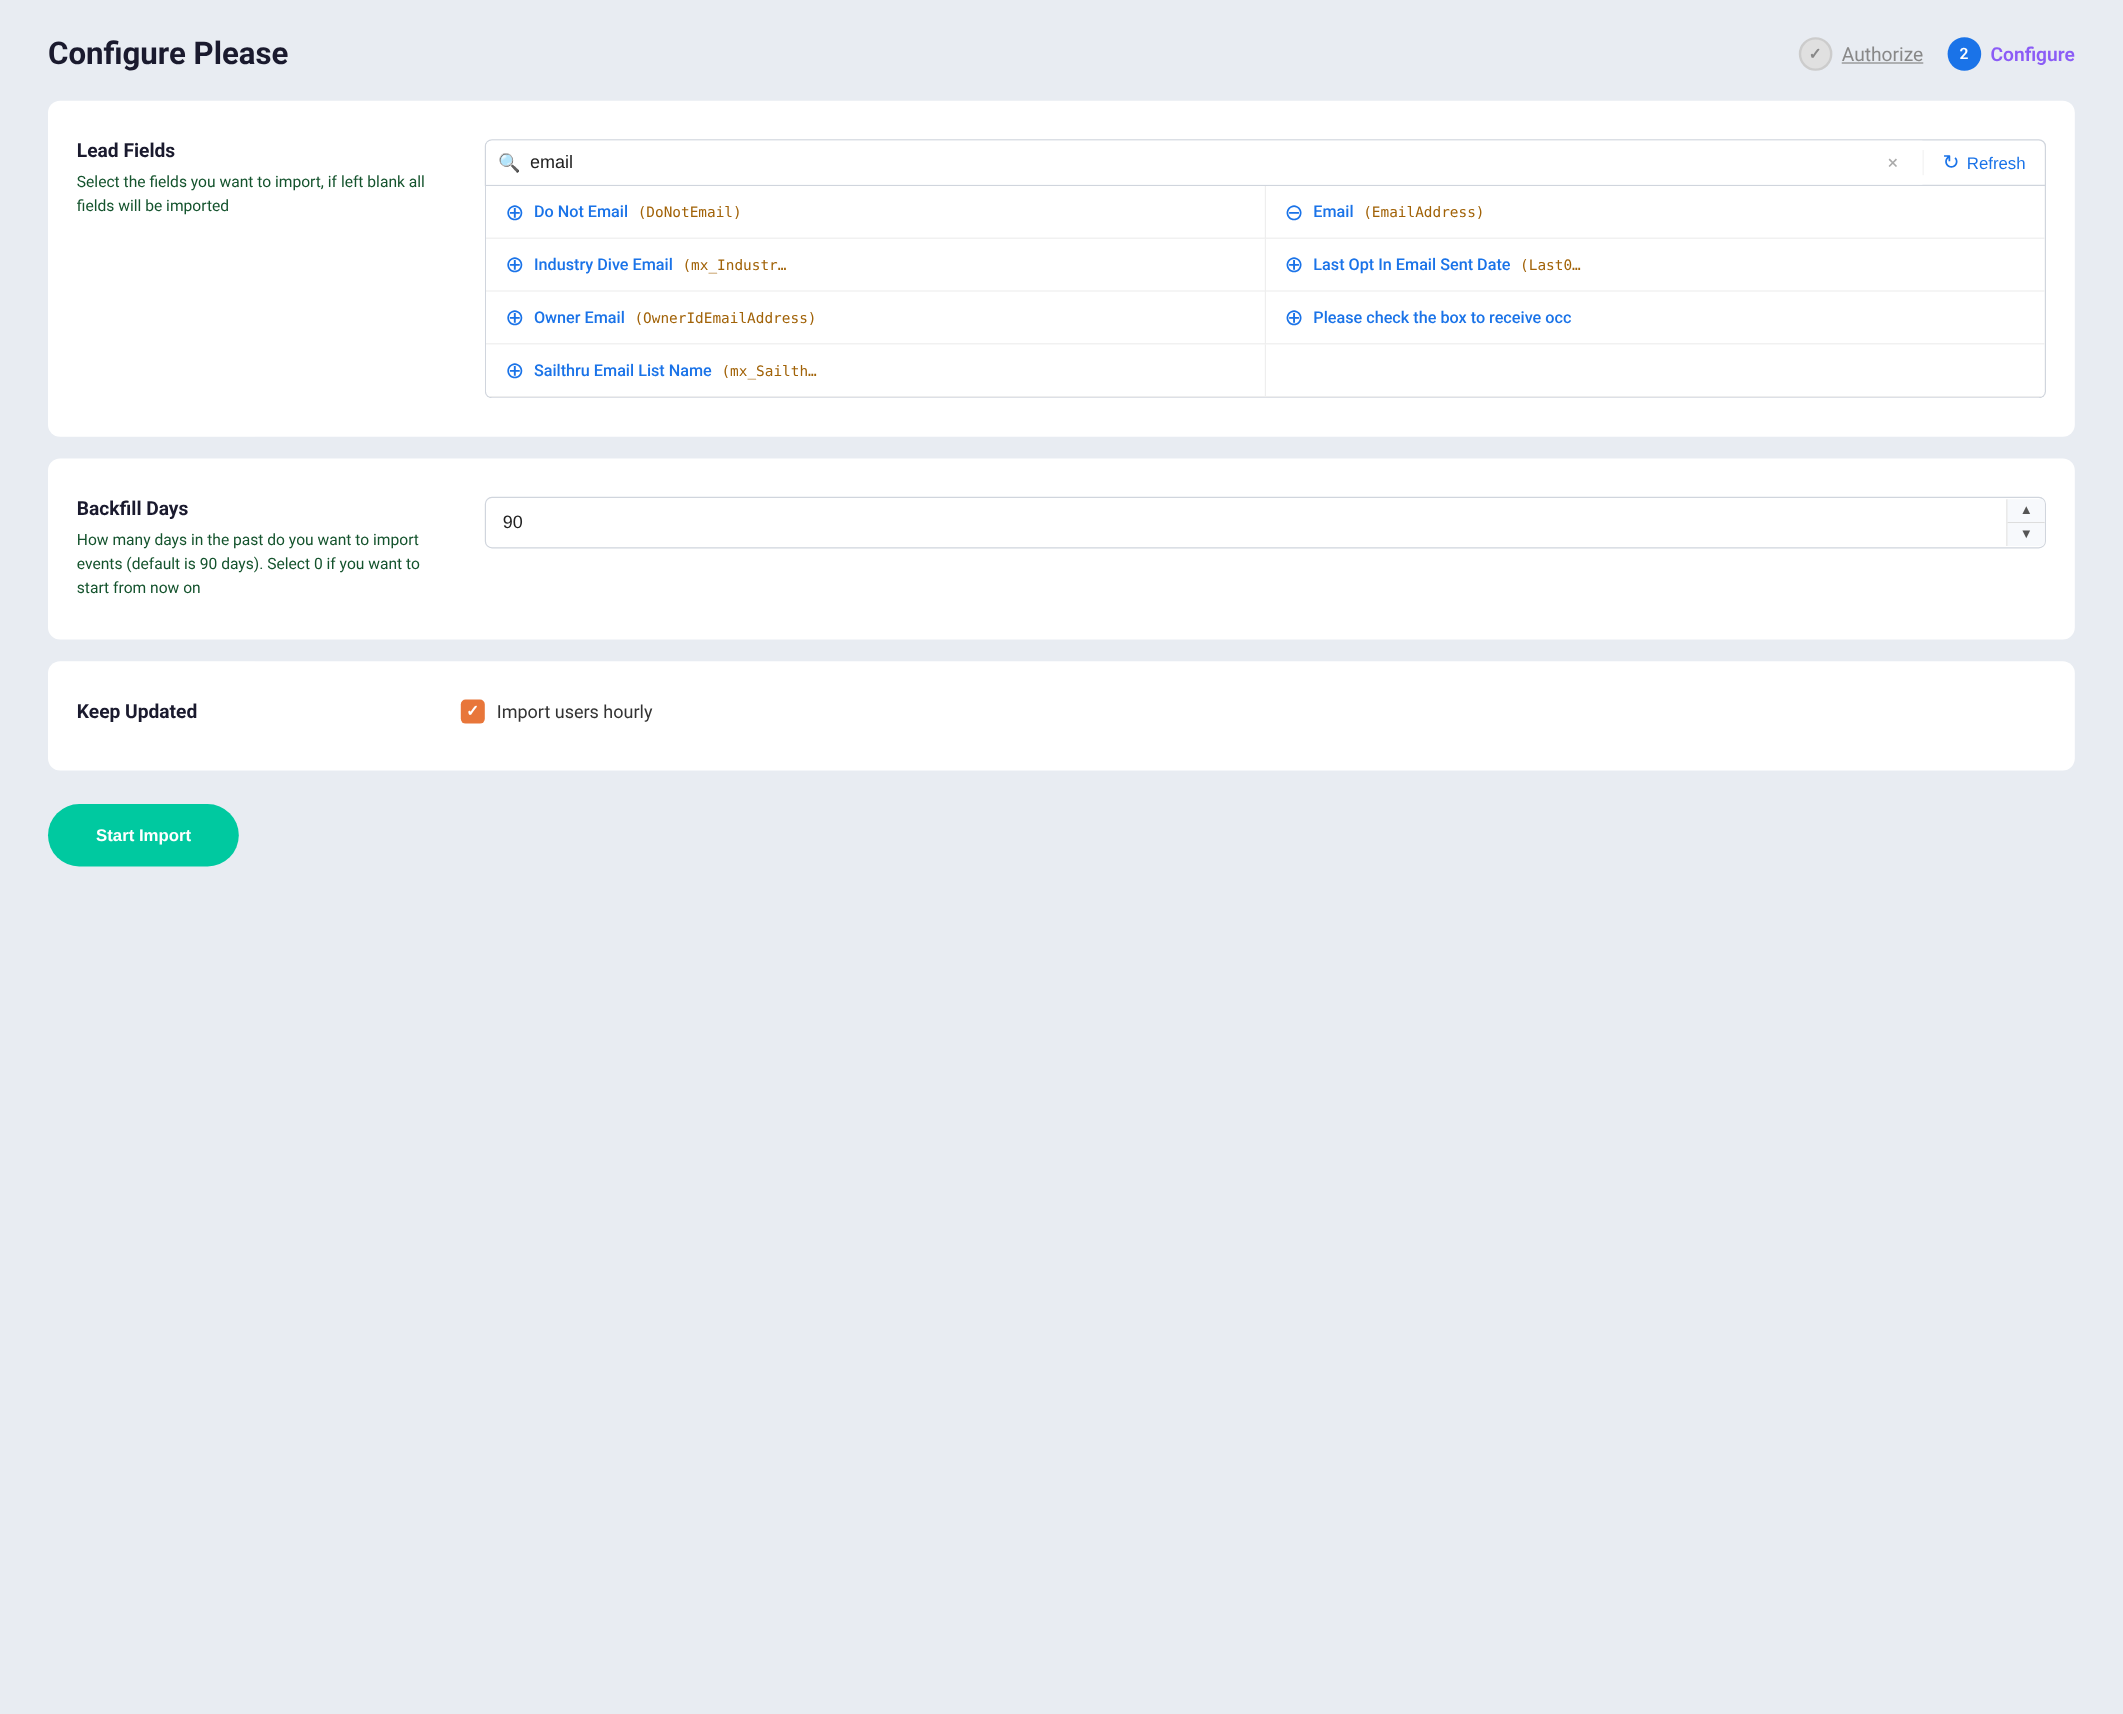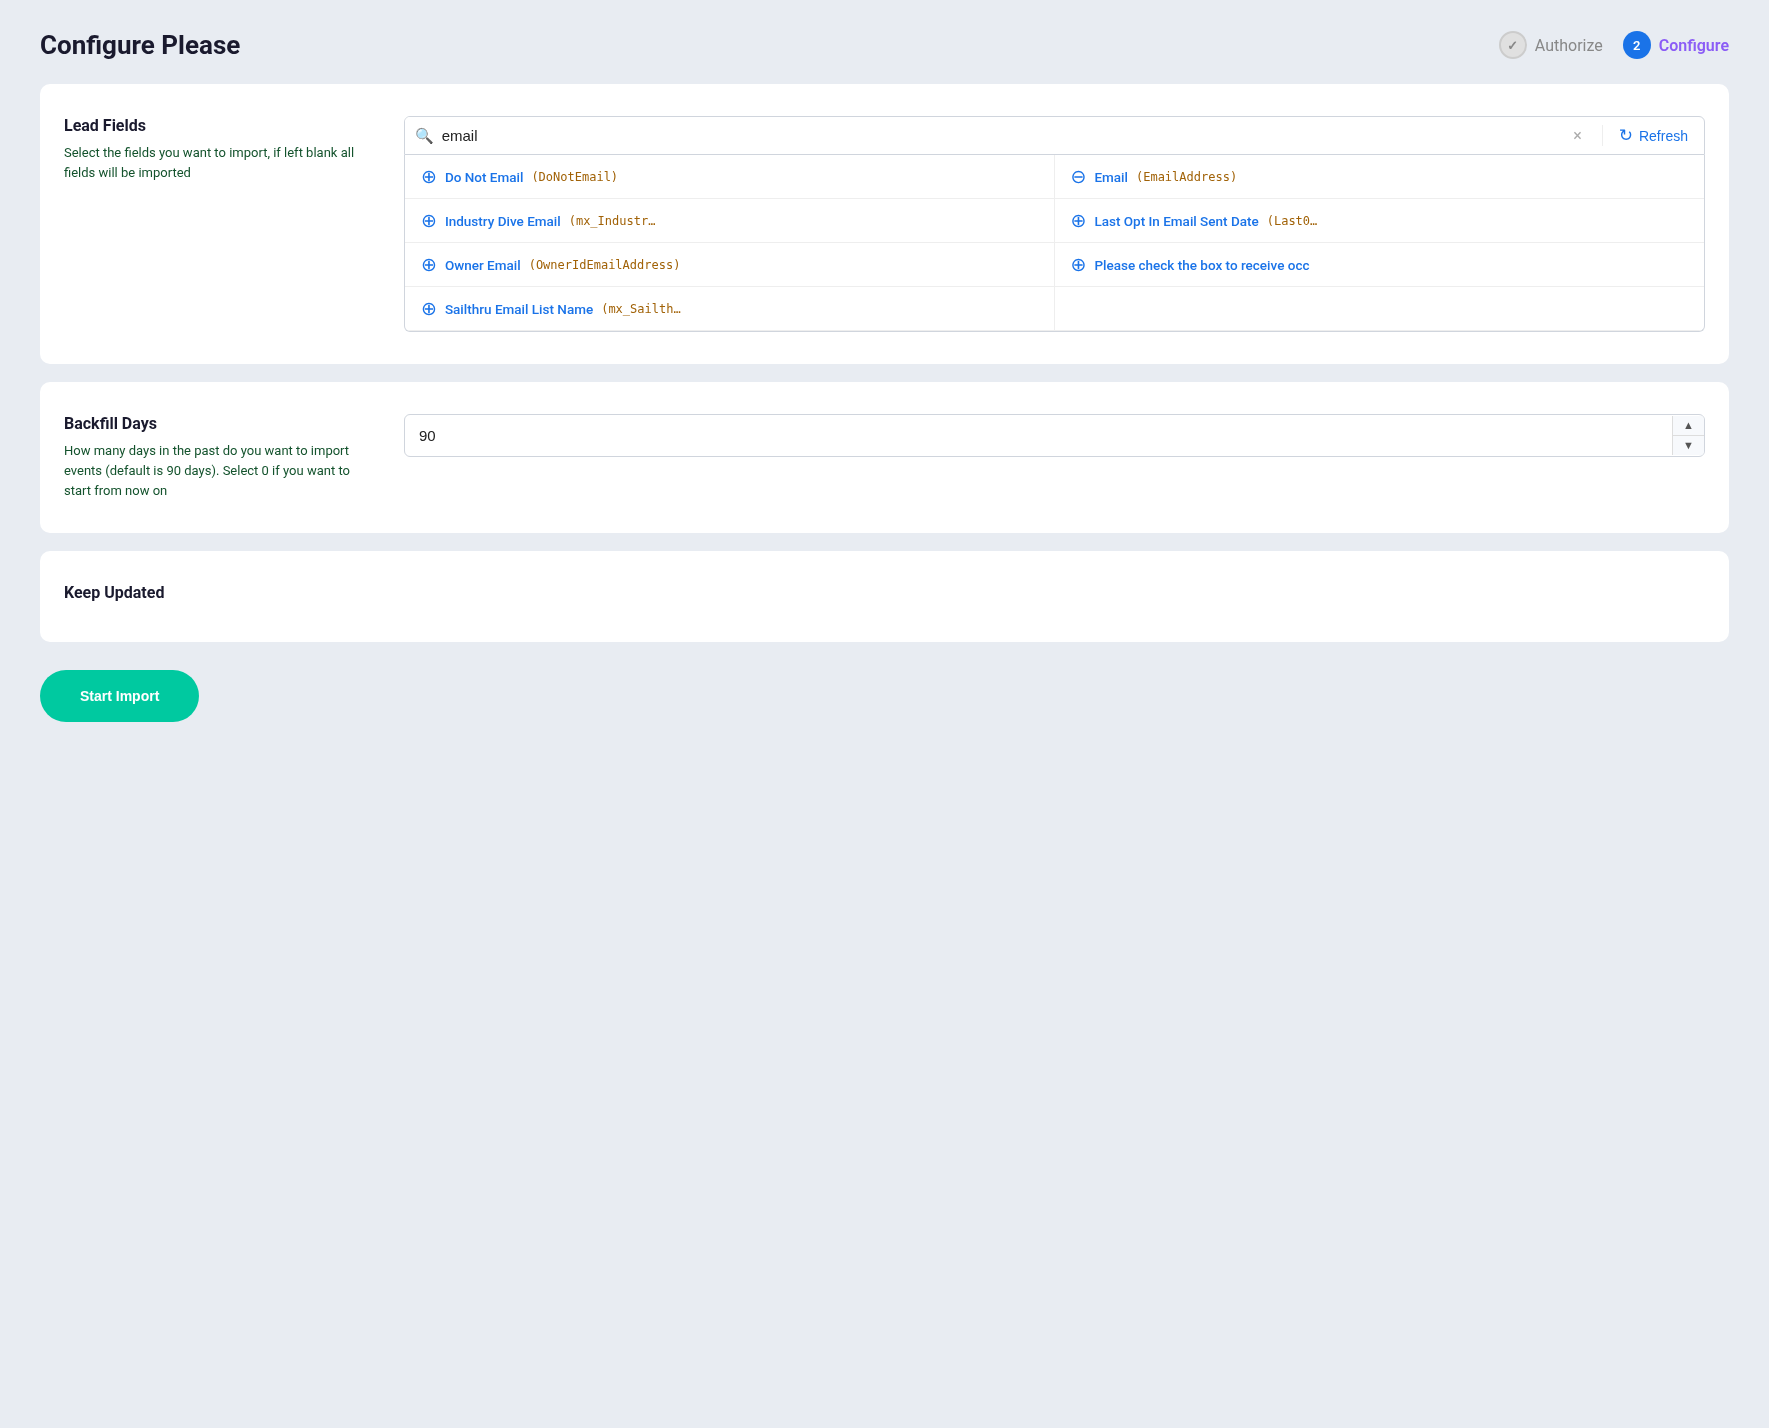--- a/index.html
+++ b/index.html
@@ -49,20 +49,21 @@
 
     .step-authorize .step-icon {
       background: #e0e0e0;
       color: #888;
       border: 2px solid #ccc;
     }
 
     .step-authorize .step-label {
       color: #888;
       font-weight: 400;
+      text-decoration: underline;
     }
 
     .step-authorize .step-icon::after {
       content: '✓';
     }
 
     .step-configure .step-icon {
       background: #1a73e8;
       color: #fff;
     }
@@ -431,20 +432,26 @@
     </div>
   </div>
 </div>
 
 
 <div class="card">
   <div class="card-row">
     <div class="card-label-col">
       <h3>Keep Updated</h3>
     </div>
+    <div class="card-content">
+      <div class="checkbox-row">
+        <div class="checkbox-custom"></div>
+        <span class="checkbox-label">Import users hourly</span>
+      </div>
+    </div>
   </div>
 </div>
 
 
 <button class="start-import-btn">Start Import</button>
 
 
 
 
 </body></html>

